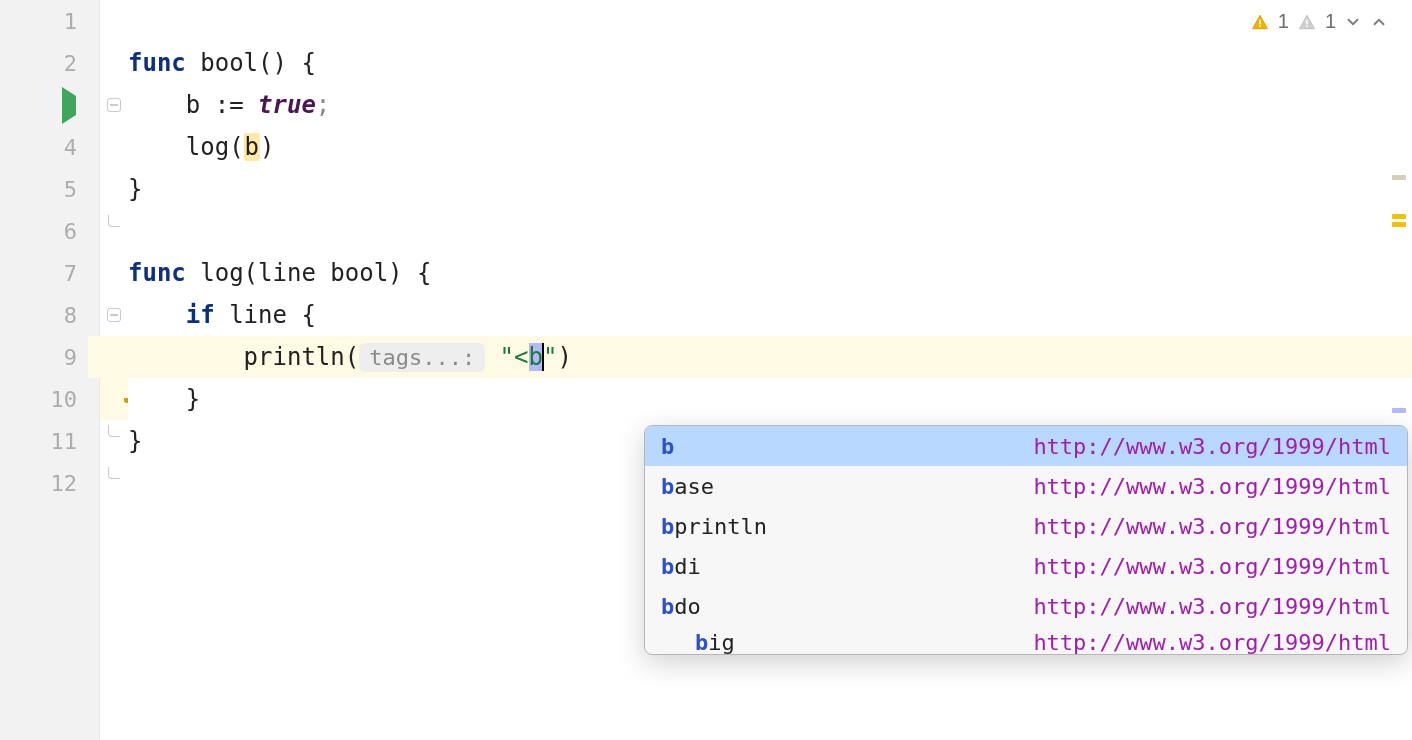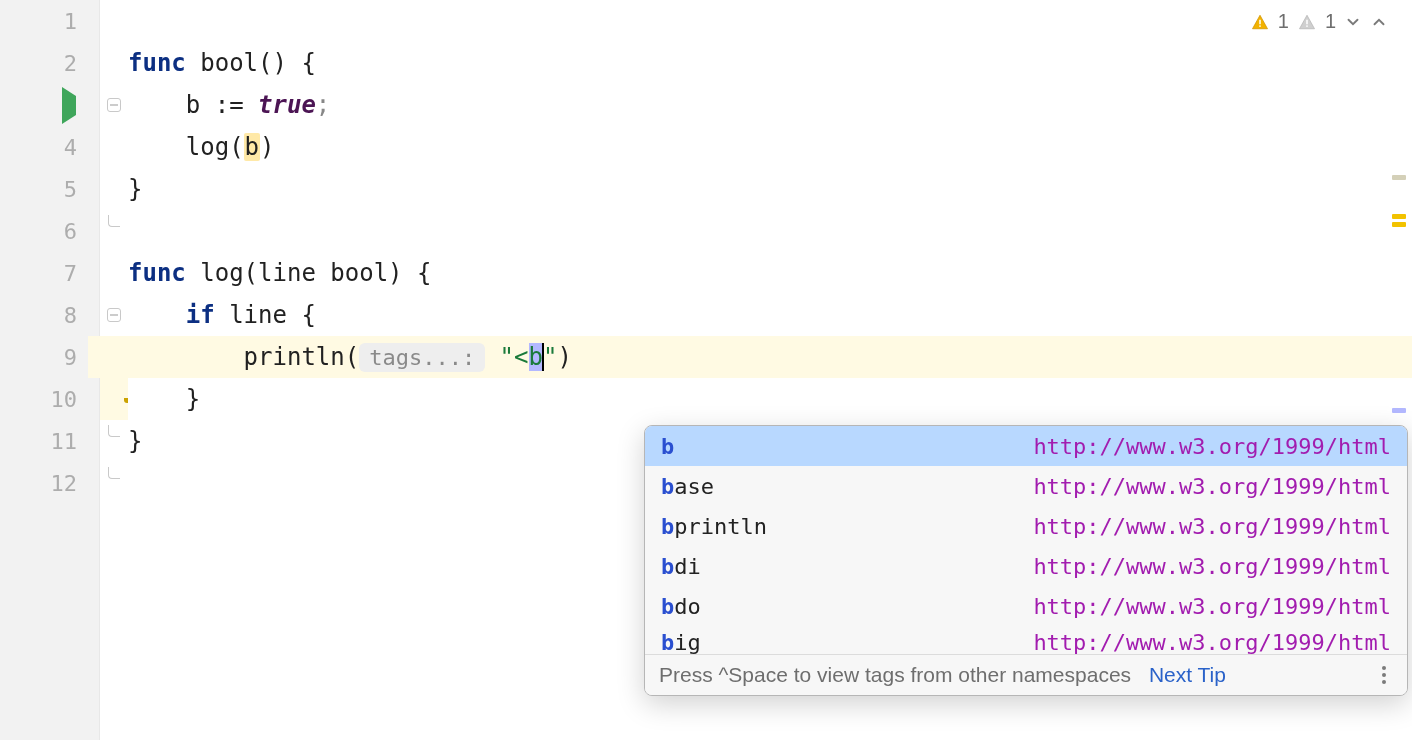--- a/index.html
+++ b/index.html
@@ -127,21 +127,21 @@
   }
   .popup-item {
     display:flex; justify-content:space-between; align-items:center;
     padding: 6px 16px;
     height: 40px;
   }
   .popup-item.selected { background: #b8d8ff; }
   .popup-item .left { color:#222; }
   .popup-item .left .match { color:#2a4fd0; font-weight:700; }
   .popup-item .right { color:#a21caf; }
-  .popup-item.cut { height: 28px; overflow:hidden; align-items:flex-start; padding-top:4px;}
+  .popup-item.cut { height: 28px; overflow:hidden; align-items:flex-start; padding-top:4px;margin-left:34px;}
   .popup-footer {
     display:flex; justify-content:space-between; align-items:center;
     padding: 8px 14px; border-top: 1px solid #dcdcdc;
     font-family: -apple-system, "Segoe UI", sans-serif;
     font-size: 21px; color:#6e6e6e;
     background:#f7f7f7;
   }
   .popup-footer .link { color:#2a62c9; margin-left: 12px;}
   .popup-footer .dots { width:18px; display:flex; flex-direction:column; gap:3px; align-items:center;}
   .popup-footer .dots span { width:4px; height:4px; background:#7b7b7b; border-radius:50%; display:block;}
@@ -298,27 +298,16 @@
         <span class="right">http://www.w3.org/1999/html</span>
       </div>
       <div class="popup-item">
         <span class="left"><span class="match">b</span><span>do</span></span>
         <span class="right">http://www.w3.org/1999/html</span>
       </div>
       <div class="popup-item cut">
         <span class="left"><span class="match">b</span><span>ig</span></span>
         <span class="right">http://www.w3.org/1999/html</span>
       </div>
-      <div class="popup-footer">
-        <span>
-          <span>Press ^Space to view tags from other namespaces</span>
-          <span class="link">Next Tip</span>
-        </span>
-        <span class="dots">
-            <span></span>
-            <span></span>
-            <span></span>
-          </span>
-      </div>
     </div>
   </div>
 
 </div>
 
 </body></html>

